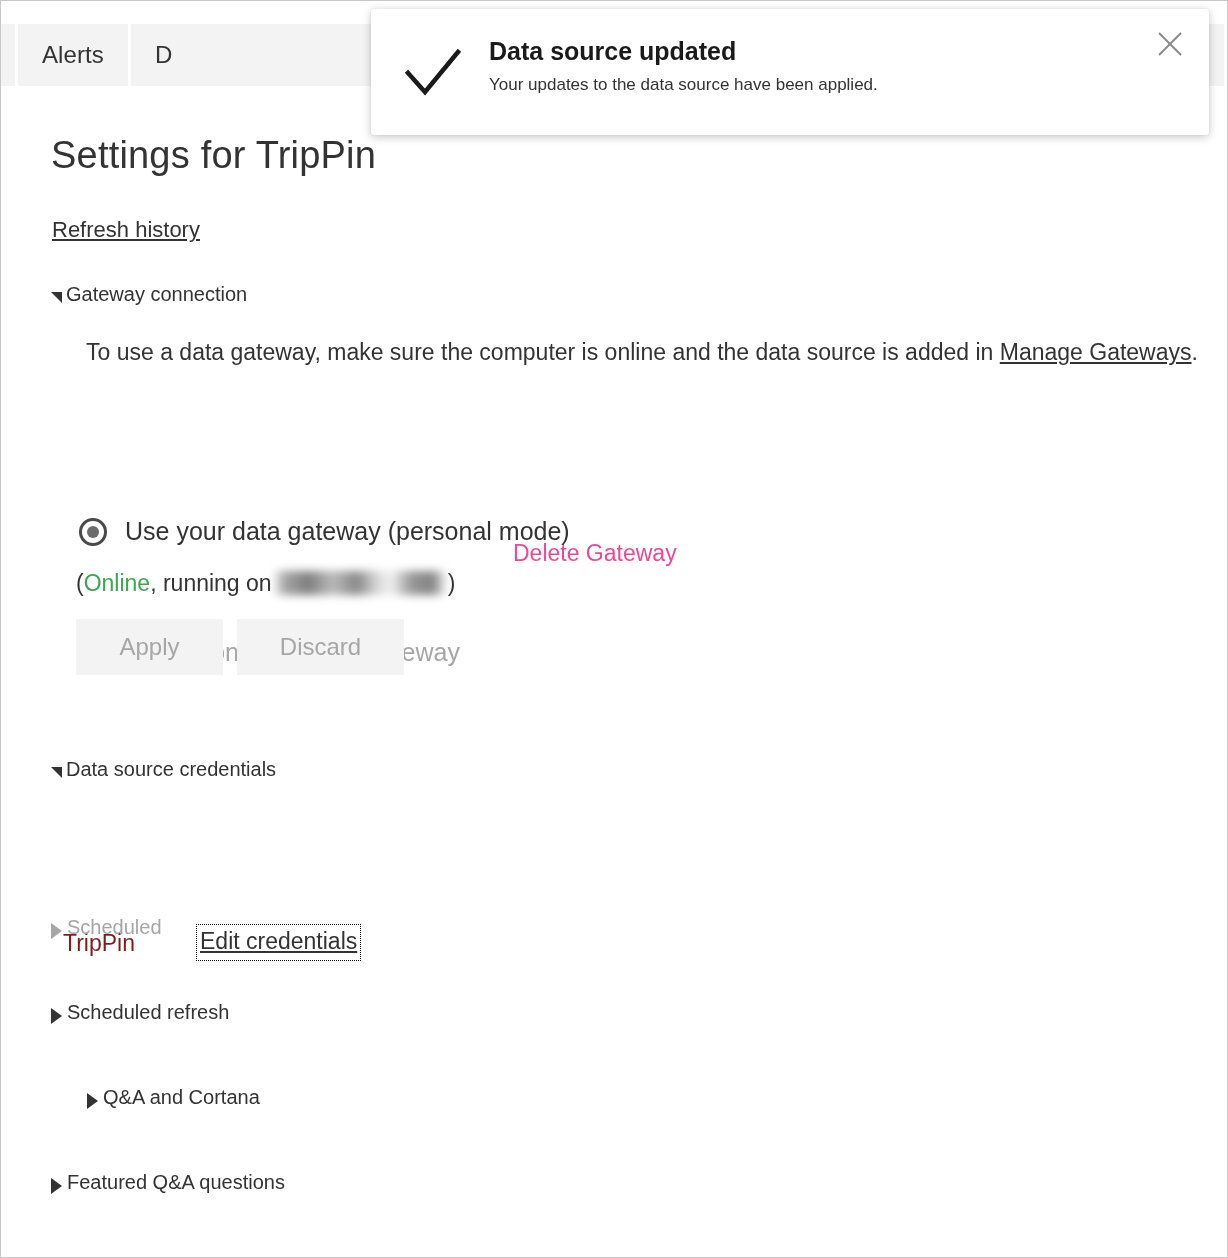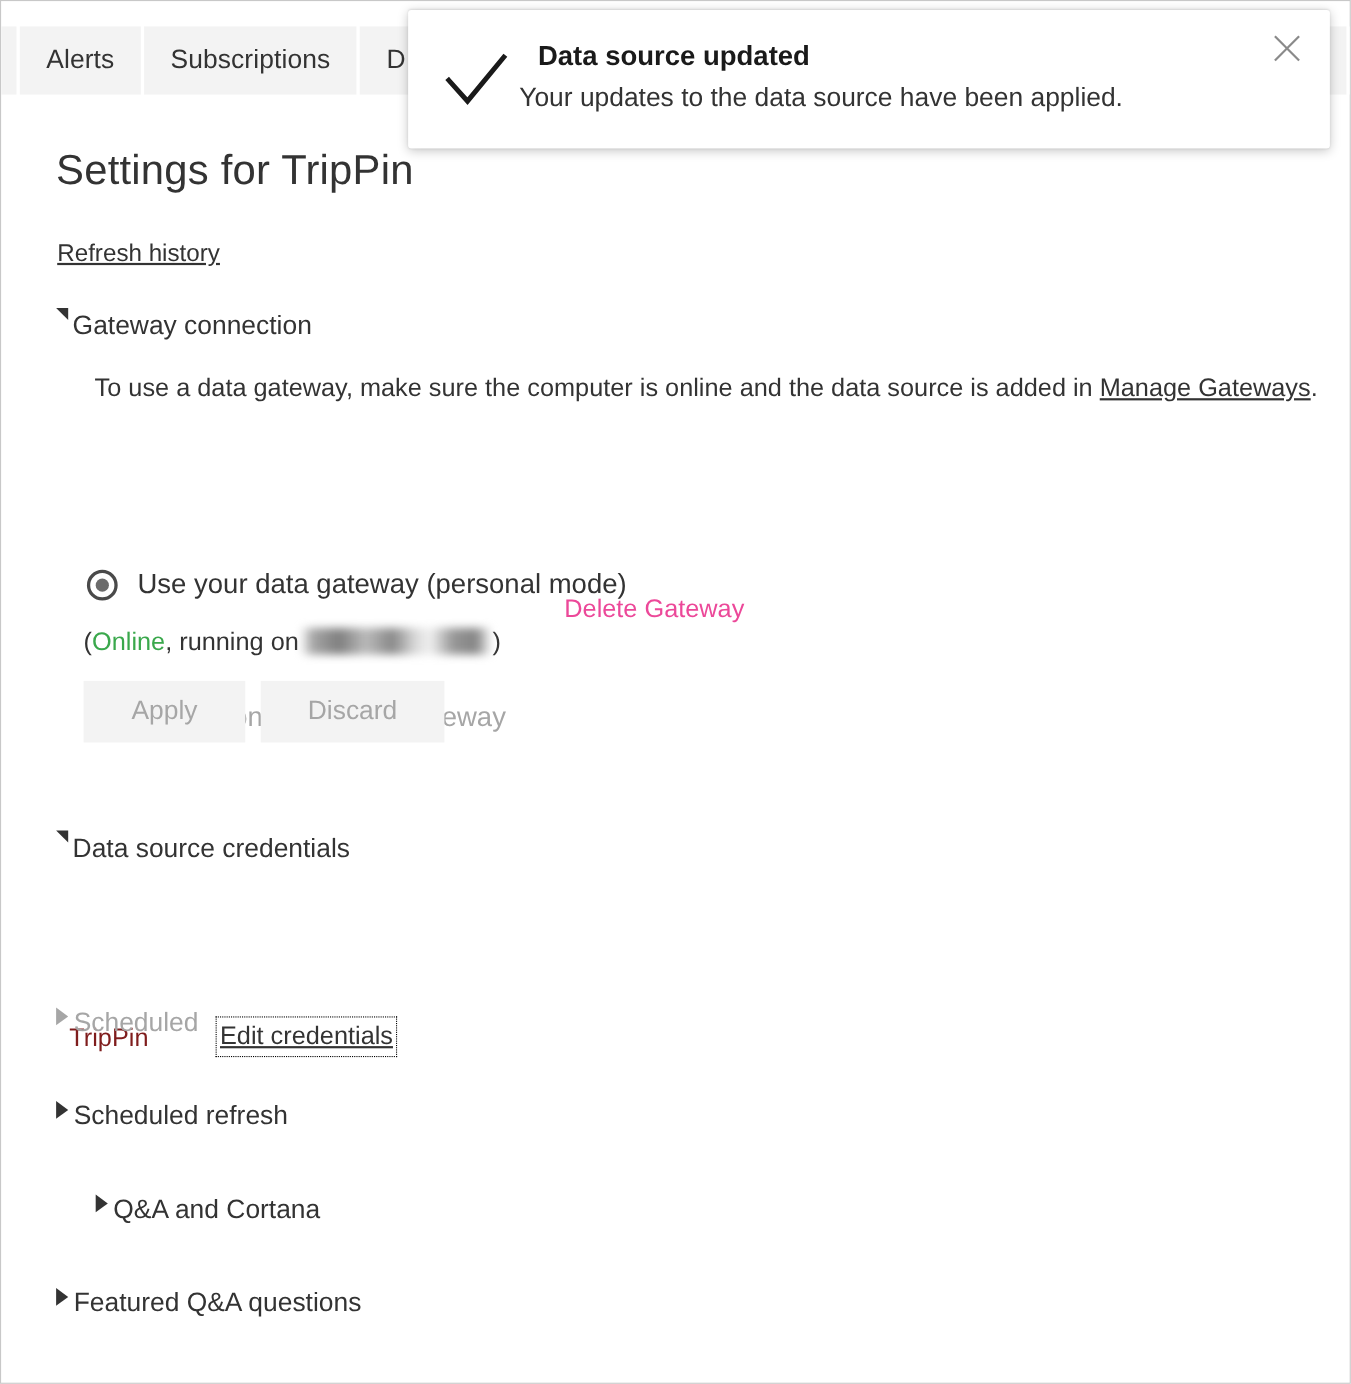--- a/index.html
+++ b/index.html
@@ -72,22 +72,22 @@
     color: #333333;
     text-decoration: underline;
     cursor: pointer;
     white-space: nowrap;
   }
 
   
   .section-header {
     position: absolute;
     display: flex;
-    align-items: flex-start;
-    font-size: 24px;
+    align-items: flex-end;
+    font-size: 20px;
     font-weight: 400;
     color: #333333;
     white-space: nowrap;
     cursor: pointer;
     user-select: none;
   }
   .section-header.disabled { color: #a6a6a6; cursor: default; }
 
   .caret {
     display: inline-block;
@@ -249,43 +249,40 @@
   #toast-title {
     position: absolute;
     left: 118px; top: 28px;
     font-size: 25px;
     font-weight: bold;
     color: #1a1a1a;
     white-space: nowrap;
   }
   #toast-message {
     position: absolute;
-    left: 101px; top: 66px;
-    font-size: 24px;
+    left: 118px; top: 66px;
+    font-size: 17px;
     font-weight: 400;
     color: #333333;
     white-space: nowrap;
   }
   #toast-close {
     position: absolute;
     right: 22px; top: 18px;
     width: 34px; height: 34px;
     cursor: pointer;
   }
 </style>
 </head>
 <body>
 
 <div id="tabbar">
   <div class="tab partial-left"></div>
   <div class="tab">
     <span>Alerts</span>
-  </div>
-  <div class="tab">
-    <span>Subscriptions</span>
   </div>
   <div class="tab tab-trailing">
     <span>D</span>
   </div>
 </div>
 
 <div id="page">
 
   <div id="page-title">Settings for TripPin</div>
 

